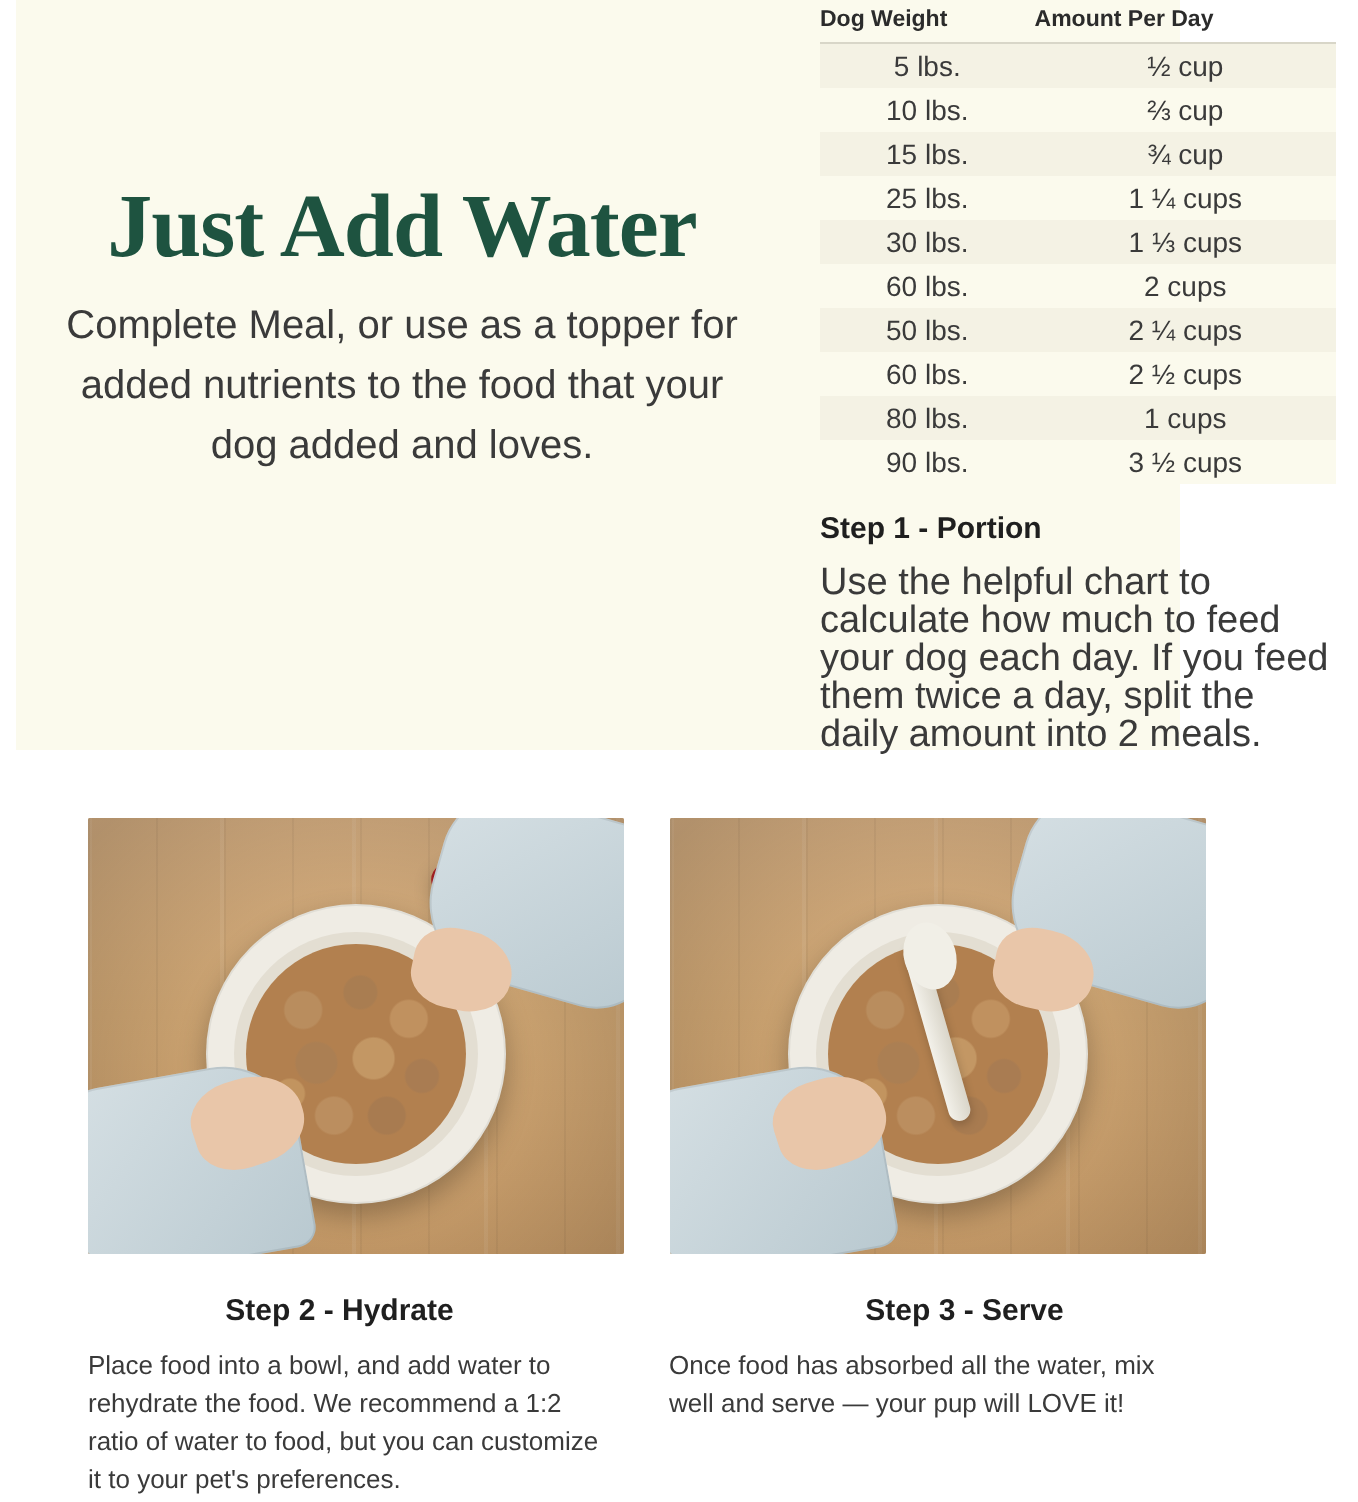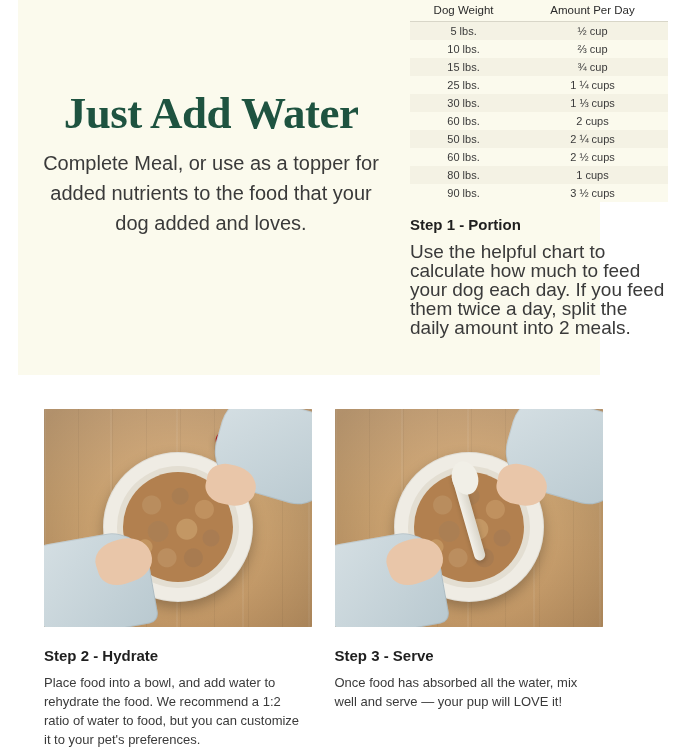--- a/index.html
+++ b/index.html
@@ -10,21 +10,21 @@
     background: #ffffff;
     font-family: "Liberation Sans", sans-serif;
     color: #2b2b2b;
     position: relative;
     overflow: hidden;
   }
 
   
   .hero-band {
     position: absolute;
-    left: 18px;
+    left: 8px;
     top: 0;
     width: 582px;
     height: 375px;
     background: #fbfaed;
     padding-left: 39px;
   }
 
   .hero-left {
     position: absolute;
     left: 0;
@@ -60,32 +60,32 @@
     top: 0;
     width: 258px;
   }
 
   table.feed-chart {
     width: 100%;
     border-collapse: collapse;
     font-size: 11px;
   }
   table.feed-chart th {
-    font-weight: normal;
+    font-weight: bold;
     font-size: 11.5px;
     color: #2b2b2b;
     padding: 4px 0 5px 0;
-    text-align: center;
+    text-align: left;
     border-bottom: 1px solid #d8d6c8;
     background: transparent;
   }
   table.feed-chart td {
     text-align: center;
     padding: 3px 0;
-    font-size: 11px;
+    font-size: 14px;
     color: #3a3a3a;
   }
   table.feed-chart tbody tr:nth-child(odd) td {
     background: #f4f2e4;
   }
   table.feed-chart tbody tr:nth-child(even) td {
     background: #fbfaed;
   }
 
   .step-block { margin-top: 14px; }
@@ -122,20 +122,21 @@
     border-radius: 1px;
     background: #c8a57c;
   }
   .panel.right .photo { width: 268px; }
 
   .photo-caption {
     font-size: 15px;
     font-weight: bold;
     margin: 20px 0 9px 0;
     color: #1f1f1f;
+    text-align: center;
   }
   .photo-text {
     font-size: 13px;
     line-height: 19px;
     color: #3a3a3a;
     margin: 0;
     width: 262px;
   }
 
   

